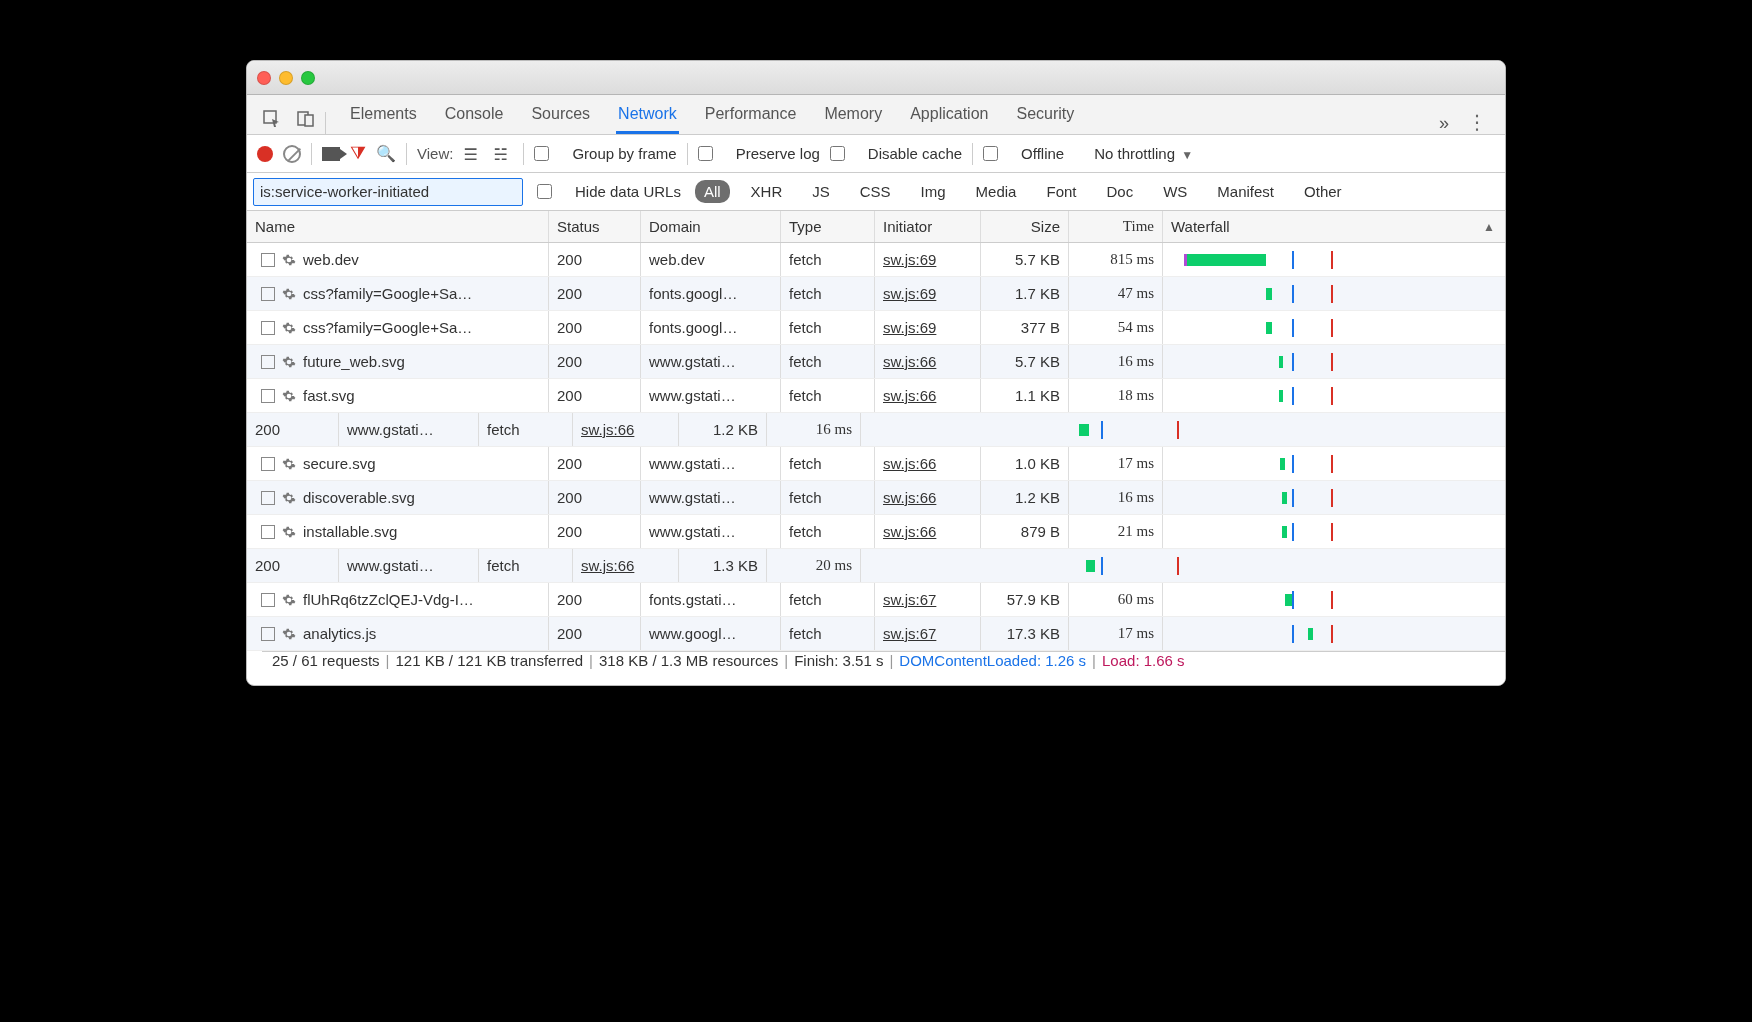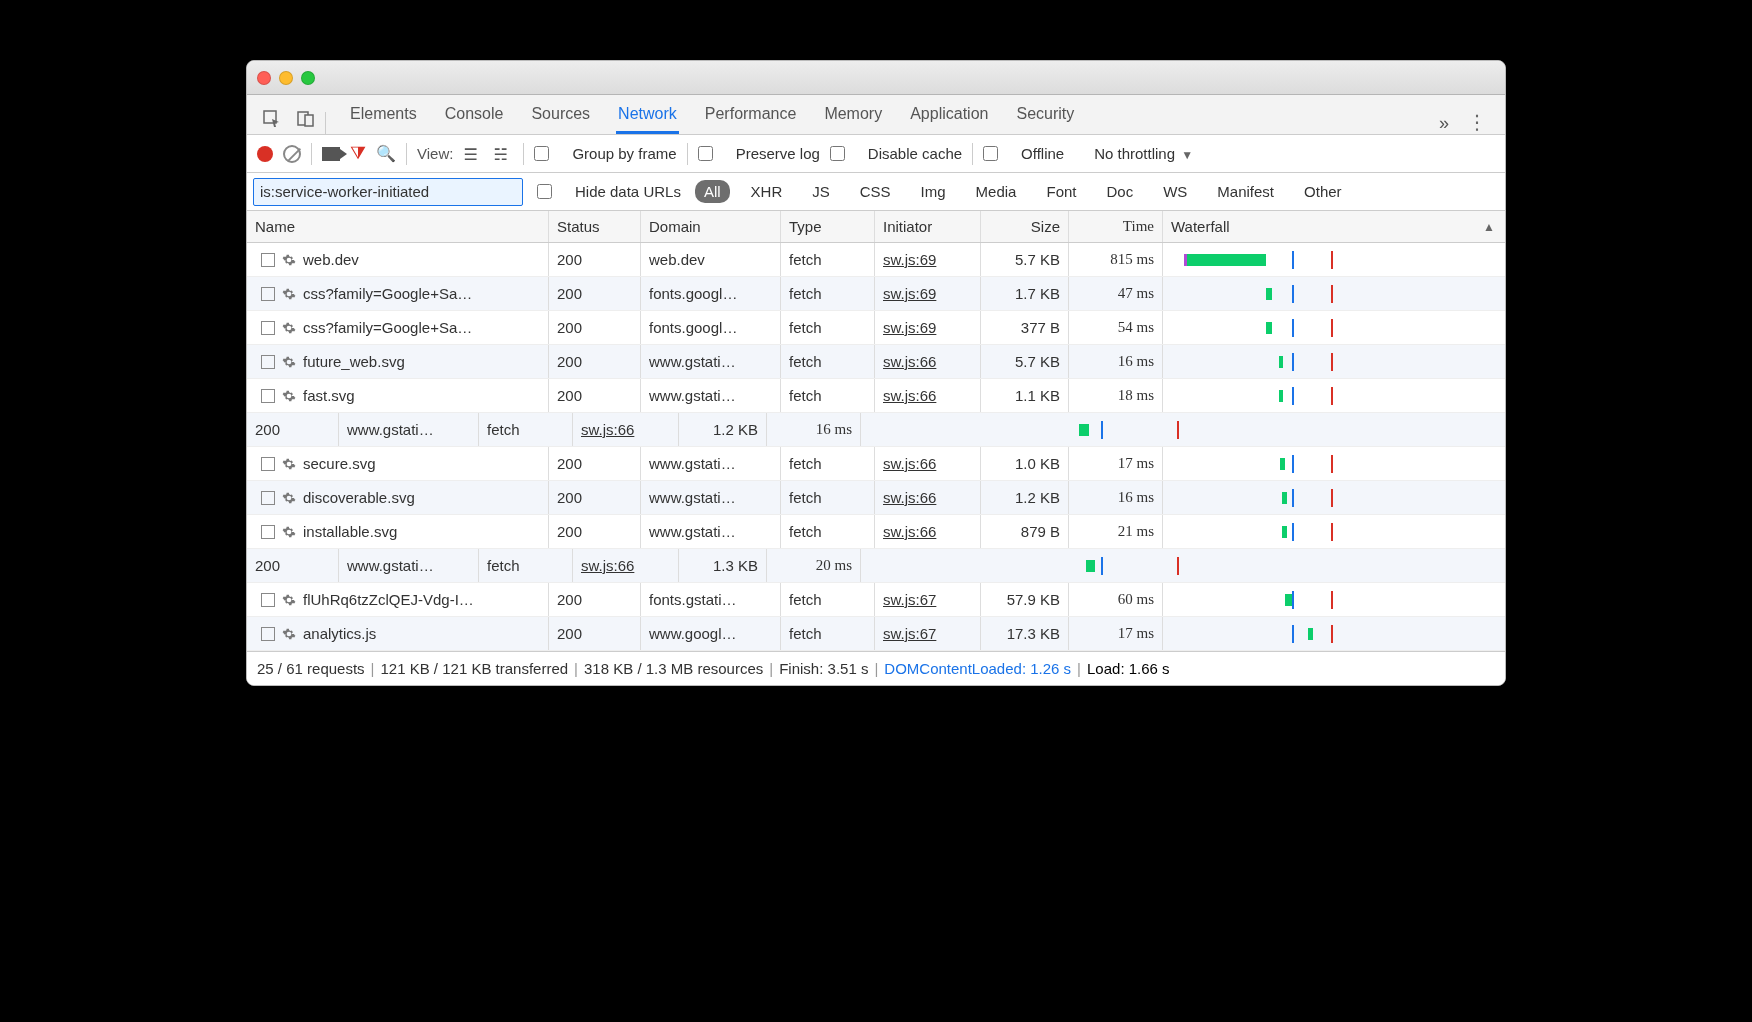--- a/index.html
+++ b/index.html
@@ -142,27 +142,27 @@
   .initiator-link { color:#333; text-decoration:underline; cursor:pointer; }
   .wf-bar { height:18px; position:relative; width:100%; }
   .wf-seg { position:absolute; top:3px; height:12px; }
   .wf-line-blue, .wf-line-red { position:absolute; top:0; bottom:0; width:2px; }
   .wf-line-blue { background:#1a73e8; }
   .wf-line-red { background:#d93025; }
 
   
   .status-bar {
     height:34px; border-top:1px solid #ccc;
-    display:flex; align-items:center;
+    display:flex; align-items:flex-start;
     padding:0 10px; font-size:15px; color:#333;
-    background:#fff; gap:6px;
+    background:#fff; gap:6px;margin-left:15px;
   }
   .status-sep { color:#999; }
   .dcl { color:#1a73e8; }
-  .load { color:#000000; }
+  .load { color:#be185d; }
 </style>
 </head>
 <body>
 
 <div class="window">
 
   <div class="titlebar">
     <div class="traffic">
       <div class="tl red"></div>
       <div class="tl yellow"></div>

